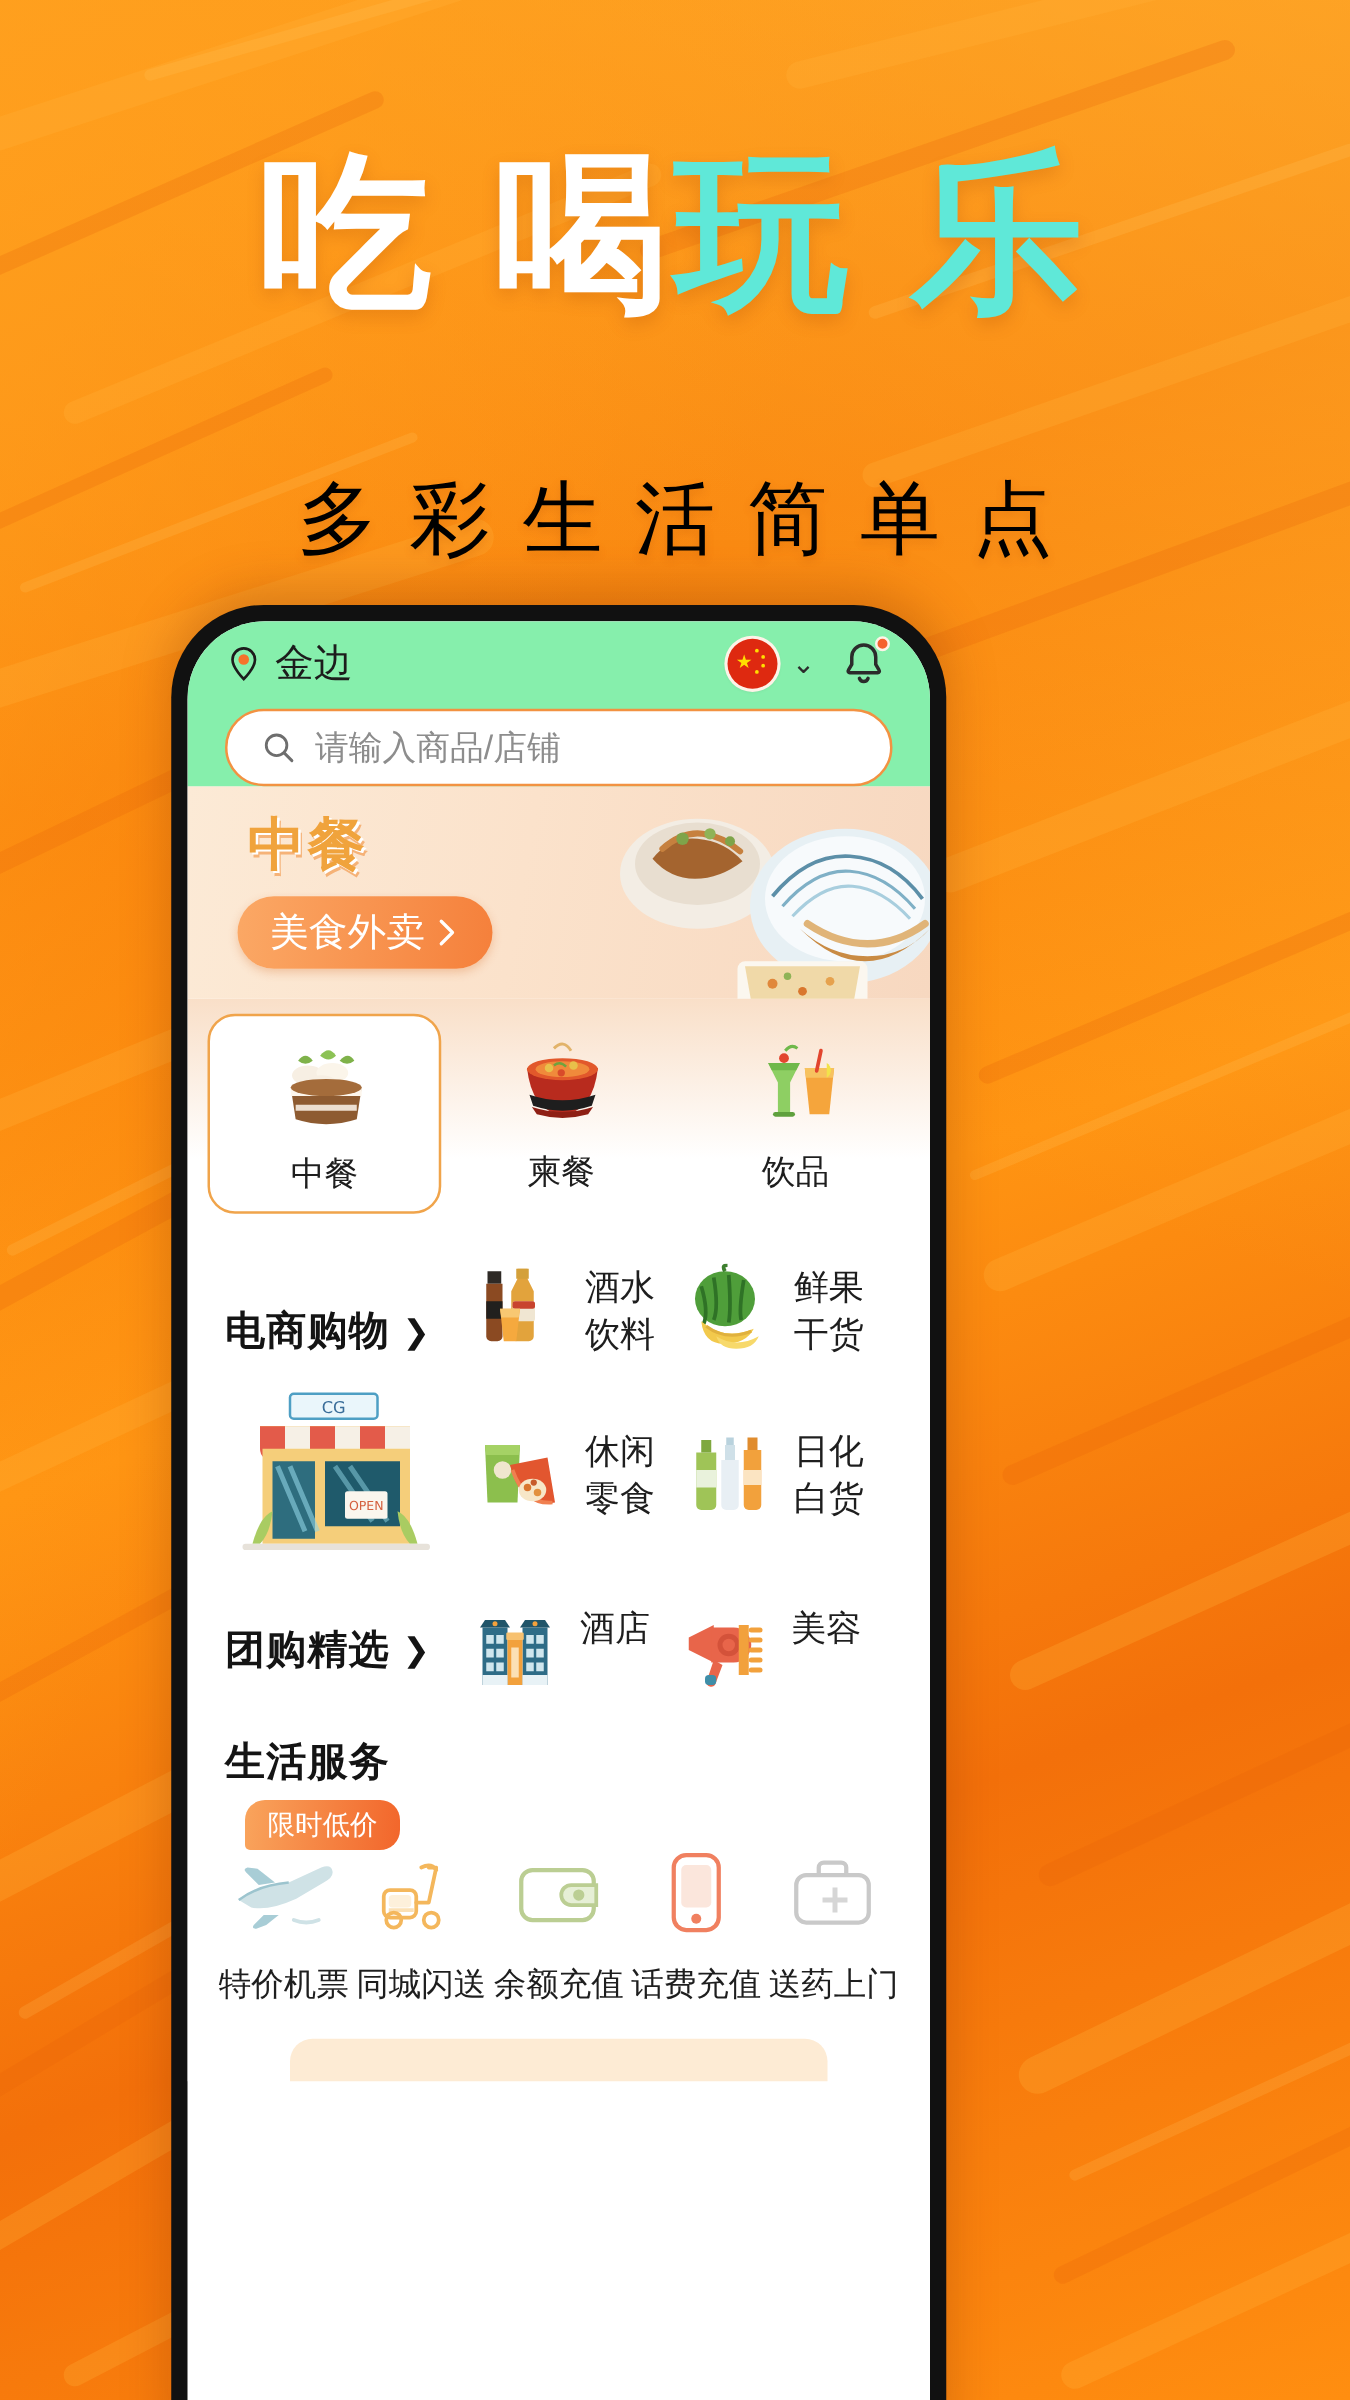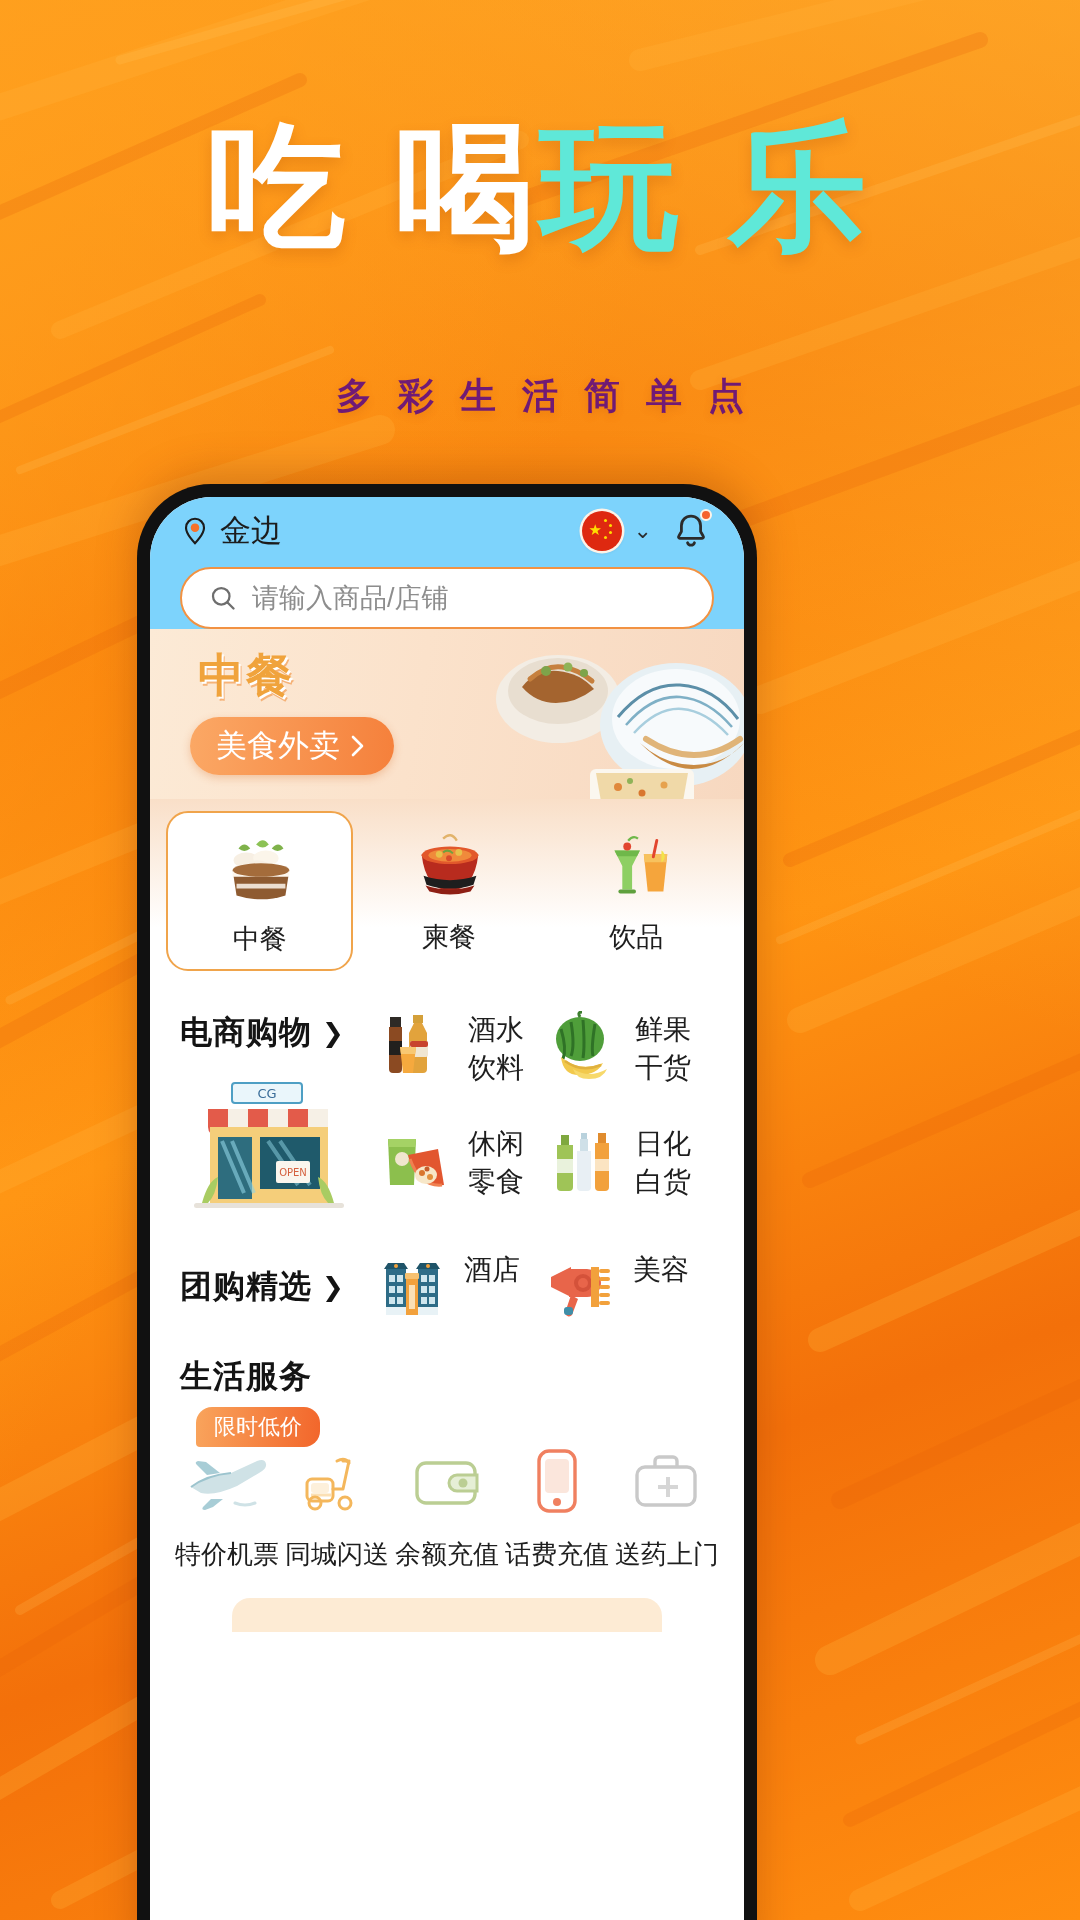--- a/index.html
+++ b/index.html
@@ -27,24 +27,23 @@
     text-align:center; line-height:1;
     font-size:138px; font-weight:bold; letter-spacing:6px;
     font-family:"Liberation Sans","DejaVu Sans",sans-serif;
     text-shadow:0 6px 14px rgba(160,60,0,.22);
   }
   .headline .w { color:#FFFFFF; }
   .headline .c { color:#5FE8D8; }
 
   .subtitle {
     position:absolute; top:372px; left:0; right:0; z-index:3;
-    text-align:center; color:#701a75;
-    font-size:36px; letter-spacing:26px; text-indent:26px;
+    text-align:center; color:#000000;
+    font-size:64px; letter-spacing:26px; text-indent:26px;
     text-shadow:0 3px 8px rgba(160,60,0,.2);
-    font-weight:bold;
   }
 
   
   .phone {
     position:absolute; left:137px; top:484px; width:620px; height:1480px;
     z-index:4;
     background:#111; border-radius:74px 74px 0 0;
     padding:13px 13px 0 13px;
     box-shadow:0 -10px 40px rgba(120,40,0,.28);
   }
@@ -67,21 +66,21 @@
   .bars i:nth-child(3){height:15px}.bars i:nth-child(4){height:20px}
   .batt {
     width:34px; height:17px; border:2px solid #111; border-radius:5px;
     position:relative; padding:2px;
   }
   .batt::after{content:"";position:absolute;right:-5px;top:4.5px;width:3px;height:6px;background:#111;border-radius:0 2px 2px 0;}
   .batt span{display:block;height:100%;width:100%;background:#111;border-radius:2px;}
 
   
   .app-head {
-    background:#7dd3fc; padding:2px 30px 0 30px;
+    background:#86efac; padding:2px 30px 0 30px;
     position:relative; z-index:5;
   }
   .loc-row { display:flex; align-items:center; justify-content:space-between; height:64px; }
   .loc-left { display:flex; align-items:center; gap:10px; }
   .loc-text { font-size:31px; color:#1C1C1C; }
   .pin { width:30px; height:30px; }
   .head-right { display:flex; align-items:center; gap:16px; }
   .flag {
     width:40px; height:40px; border-radius:50%; background:#DE2910;
     position:relative; box-shadow:0 0 0 2.5px #FDF3E8, 0 1px 4px rgba(0,0,0,.18);
@@ -138,21 +137,21 @@
   .cat-ico { width:98px; height:88px; }
   .cat-label { font-size:27px; color:#1E1E1E; margin-top:6px; }
 
   
   .section { padding:26px 30px 10px 30px; background:#fff; }
   .sec-title-row { display:flex; align-items:center; gap:10px; }
   .sec-title { font-size:32px; font-weight:bold; color:#141414; letter-spacing:1px; }
   .sec-arrow { font-size:26px; color:#141414; }
 
   .shop-grid { display:flex; gap:4px; margin-top:8px; }
-  .shop-hero { width:196px; display:flex; align-items:flex-start; justify-content:center; }
+  .shop-hero { width:196px; display:flex; align-items:flex-start; justify-content:center;margin-top:32px; }
   .shop-right { flex:1; display:grid; grid-template-columns:1fr 1fr; row-gap:20px; }
   .tile { display:flex; gap:16px; }
   .tile-ico { width:72px; height:72px; flex:none; }
   .tile-label { font-size:28px; color:#1E1E1E; }
 
   .group-row { display:flex; align-items:center; margin-top:-4px; }
   .group-title { width:196px; }
   .group-items { flex:1; display:grid; grid-template-columns:1fr 1fr; }
 
   

